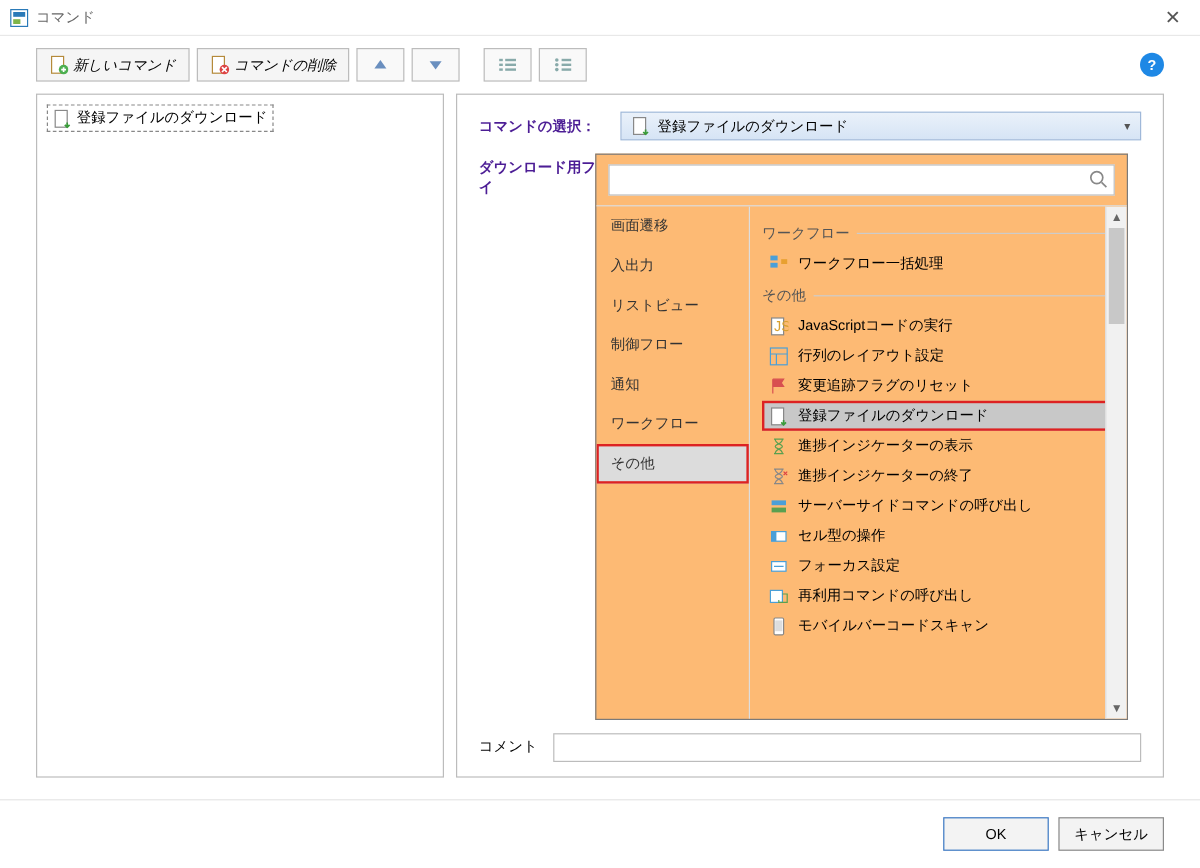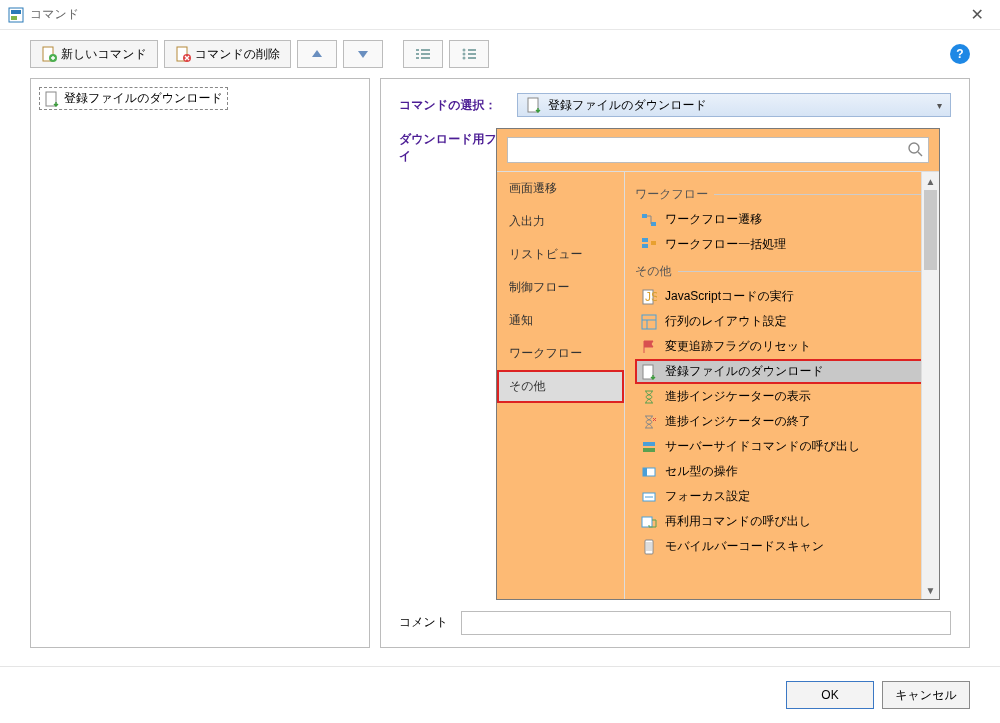--- a/index.html
+++ b/index.html
@@ -4,21 +4,21 @@
 <style>
 * { box-sizing: border-box; margin: 0; padding: 0; font-family: "Meiryo UI", "Yu Gothic UI", sans-serif; font-size: 12px; }
 body { background: #fff; width: 1000px; height: 723px; overflow: hidden; }
 
 .titlebar { display: flex; align-items: center; height: 30px; padding: 0 8px; border-bottom: 1px solid #e8e8e8; }
 .titlebar .app-icon { width: 16px; height: 16px; display: inline-flex; align-items: center; justify-content: center; margin-right: 6px; }
 .titlebar .title { color: #666; }
 .titlebar .close { margin-left: auto; font-size: 16px; color: #555; padding: 4px 8px; cursor: pointer; }
 
 .toolbar { display: flex; align-items: center; gap: 6px; padding: 10px 30px; }
-.tb-btn { display: inline-flex; align-items: center; gap: 4px; height: 28px; padding: 0 10px; border: 1px solid #bcbcbc; background: #f5f5f5; cursor: pointer; }
+.tb-btn { display: inline-flex; align-items: center; gap: 4px; height: 28px; padding: 0 10px; border: 1px solid #bcbcbc; background: #f5f5f5; cursor: pointer; font-style: italic; }
 .tb-icon-btn { width: 40px; height: 28px; border: 1px solid #bcbcbc; background: #f9f9f9; display: inline-flex; align-items: center; justify-content: center; cursor: pointer; }
 .help-icon { margin-left: auto; width: 20px; height: 20px; border-radius: 50%; background: #1e88e5; color: #fff; display: inline-flex; align-items: center; justify-content: center; font-weight: bold; cursor: pointer; }
 
 .content { display: flex; gap: 10px; padding: 0 30px; height: 570px; }
 .panel { border: 1px solid #bcbcbc; background: #fff; }
 .left-panel { width: 340px; padding: 8px; }
 .right-panel { flex: 1; padding: 14px 18px; position: relative; }
 
 .tree-item { display: flex; align-items: center; gap: 4px; padding: 2px 4px; border: 1px dashed #888; width: fit-content; }
 
@@ -198,30 +198,20 @@
       <div class="cat-item selected cat-highlight">その他</div>
     </div>
     <div class="detail">
       <div class="group-header">
           <span>ワークフロー</span>
           <span class="line"></span>
         </div>
       <div class="cmd-item">
           <span class="ico">
             <svg width="16" height="16">
-              <rect x="1" y="2" width="5" height="4" fill="#4a9fd8"></rect>
-              <rect x="10" y="10" width="5" height="4" fill="#4a9fd8"></rect>
-              <path d="M6 4h4v8" stroke="#888" fill="none"></path>
-            </svg>
-          </span>
-          <span>ワークフロー遷移</span>
-        </div>
-      <div class="cmd-item">
-          <span class="ico">
-            <svg width="16" height="16">
               <rect x="1" y="1" width="6" height="4" fill="#4a9fd8"></rect>
               <rect x="1" y="7" width="6" height="4" fill="#4a9fd8"></rect>
               <rect x="10" y="4" width="5" height="4" fill="#e8a030"></rect>
             </svg>
           </span>
           <span>ワークフロー一括処理</span>
         </div>
 
       <div class="group-header">
           <span>その他</span>

